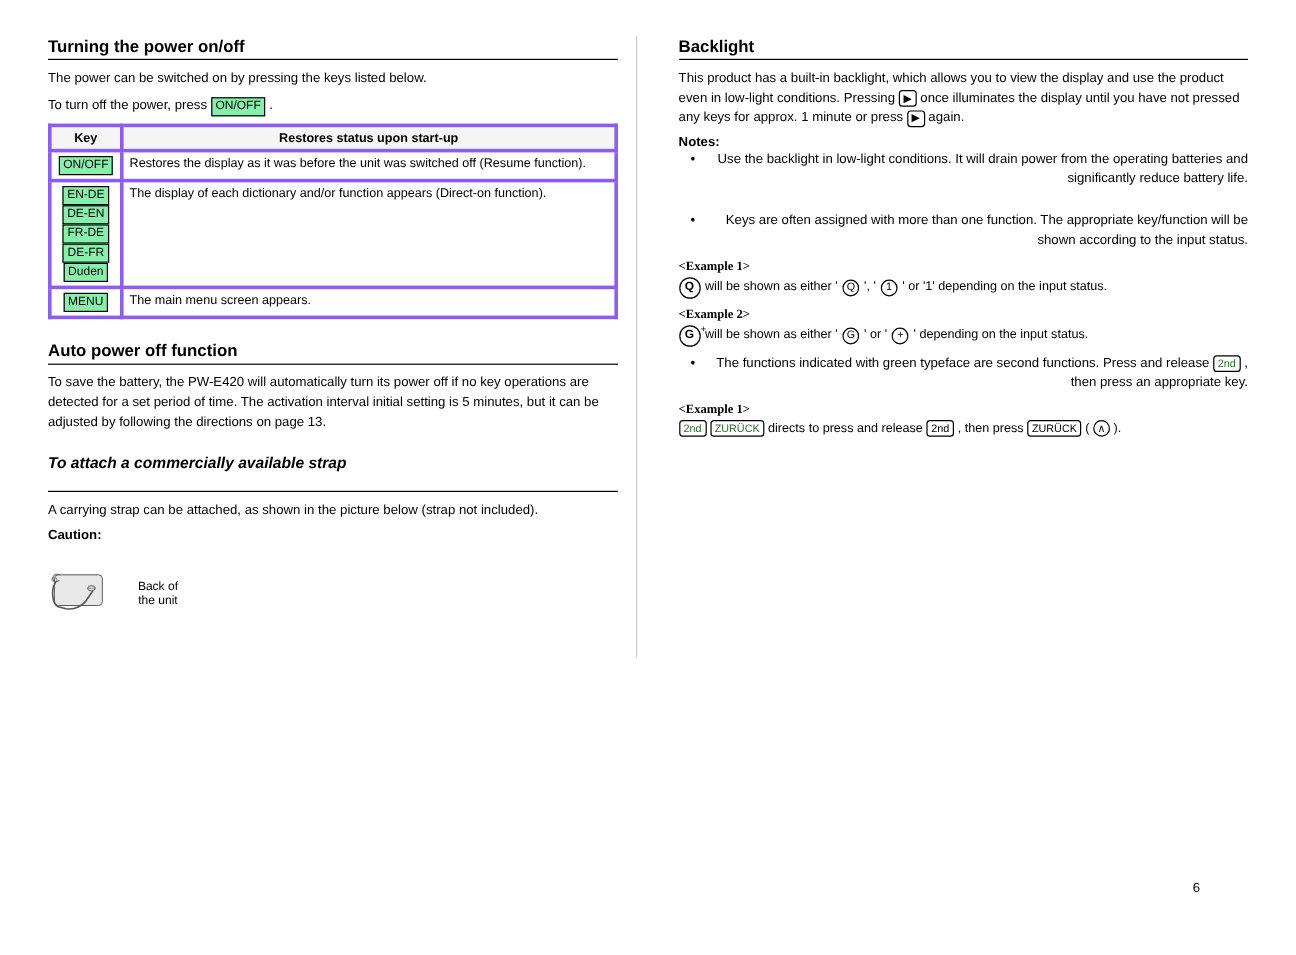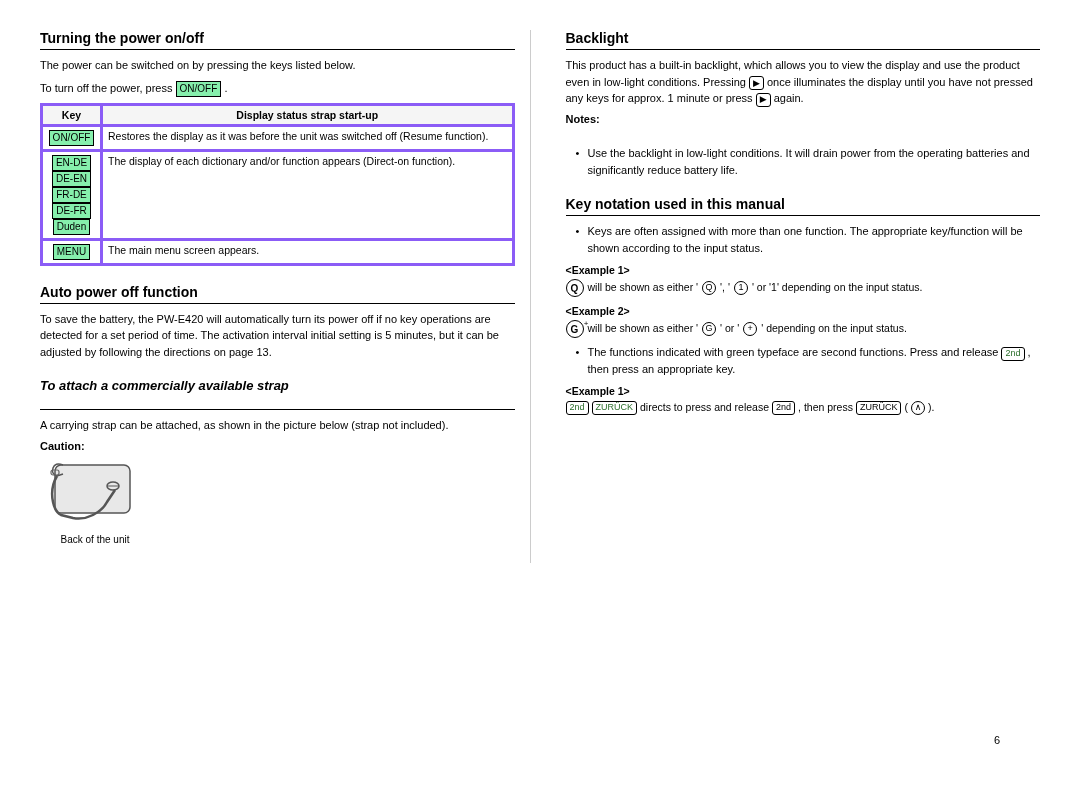--- a/index.html
+++ b/index.html
@@ -73,37 +73,39 @@
     }
     table.key-table td:first-child {
       text-align: center;
       white-space: nowrap;
       width: 60px;
     }
     ul.bullet-list {
       list-style: none;
       padding-left: 10px;
       margin-bottom: 8px;
+      text-align: right;
     }
     ul.bullet-list li {
       padding-left: 12px;
       position: relative;
       line-height: 1.5;
       margin-bottom: 4px;
     }
     ul.bullet-list li::before {
       content: "•";
       position: absolute;
       left: 0;
     }
     .example-label {
       font-weight: bold;
       font-size: 10.5px;
       margin-bottom: 3px;
       margin-top: 8px;
+      font-family: Liberation Serif, serif;
     }
     .example-row {
       display: flex;
       align-items: center;
       gap: 4px;
       margin-bottom: 6px;
       font-size: 10.5px;
       line-height: 1.5;
     }
     .circle-key {
@@ -149,39 +151,39 @@
       align-items: flex-end;
       gap: 15px;
       margin-top: 8px;
     }
     .strap-text {
       flex: 1;
     }
     .strap-image {
       width: 110px;
       display: flex;
-      flex-direction: column;
-      align-items: center;
-      gap: 4px;
+      flex-direction: row;
+      align-items: center;
+      gap: 20px;
     }
     .strap-svg {
       width: 100px;
       height: 70px;
     }
     .strap-caption {
       font-size: 10px;
       text-align: center;
     }
     .caution-label {
       font-weight: bold;
       margin-bottom: 4px;
     }
     .notes-label {
       font-weight: bold;
-      margin-bottom: 20px;
+      margin-bottom: 0;
     }
     .green-text {
       color: #2a6e2a;
     }
     .superscript {
       font-size: 8px;
       vertical-align: super;
     }
     .page-wrapper {
       position: relative;
@@ -201,21 +203,21 @@
         <p>The power can be switched on by pressing the keys listed below.</p>
         <p>
           <span>To turn off the power, press </span>
           <span class="key-box">ON/OFF</span>
           <span>.</span>
         </p>
         <table class="key-table">
           <thead>
             <tr>
               <th>Key</th>
-              <th>Display status strap start-up</th>
+              <th>Restores status upon start-up</th>
             </tr>
           </thead>
           <tbody id="key-table-body">
           <tr>
                 <td><span class="key-box">ON/OFF</span></td>
                 <td>Restores the display as it was before the unit was switched off (Resume function).</td>
               </tr>
               <tr>
                 <td><span class="key-box">EN-DE</span><br><span class="key-box">DE-EN</span><br><span class="key-box">FR-DE</span><br><span class="key-box">DE-FR</span><br><span class="key-box">Duden</span></td>
                 <td>The display of each dictionary and/or function appears (Direct-on function).</td>
@@ -270,21 +272,20 @@
           <span class="round-btn">▶</span>
           <span> again.</span>
         </p>
         <div class="notes-label">Notes:</div>
         <ul class="bullet-list">
           <li>Use the backlight in low-light conditions. It will drain power from the operating batteries and significantly reduce battery life.</li>
         </ul>
       </div>
 
       <div class="section">
-        <div class="section-title">Key notation used in this manual</div>
         <ul class="bullet-list">
           <li>Keys are often assigned with more than one function. The appropriate key/function will be shown according to the input status.</li>
         </ul>
 
         <div class="example-label">&lt;Example 1&gt;</div>
         <div class="example-row">
           <span class="circle-key">Q</span>
           <span> will be shown as either '</span>
           <span class="circle-key-sm">Q</span>
           <span>', '</span>

